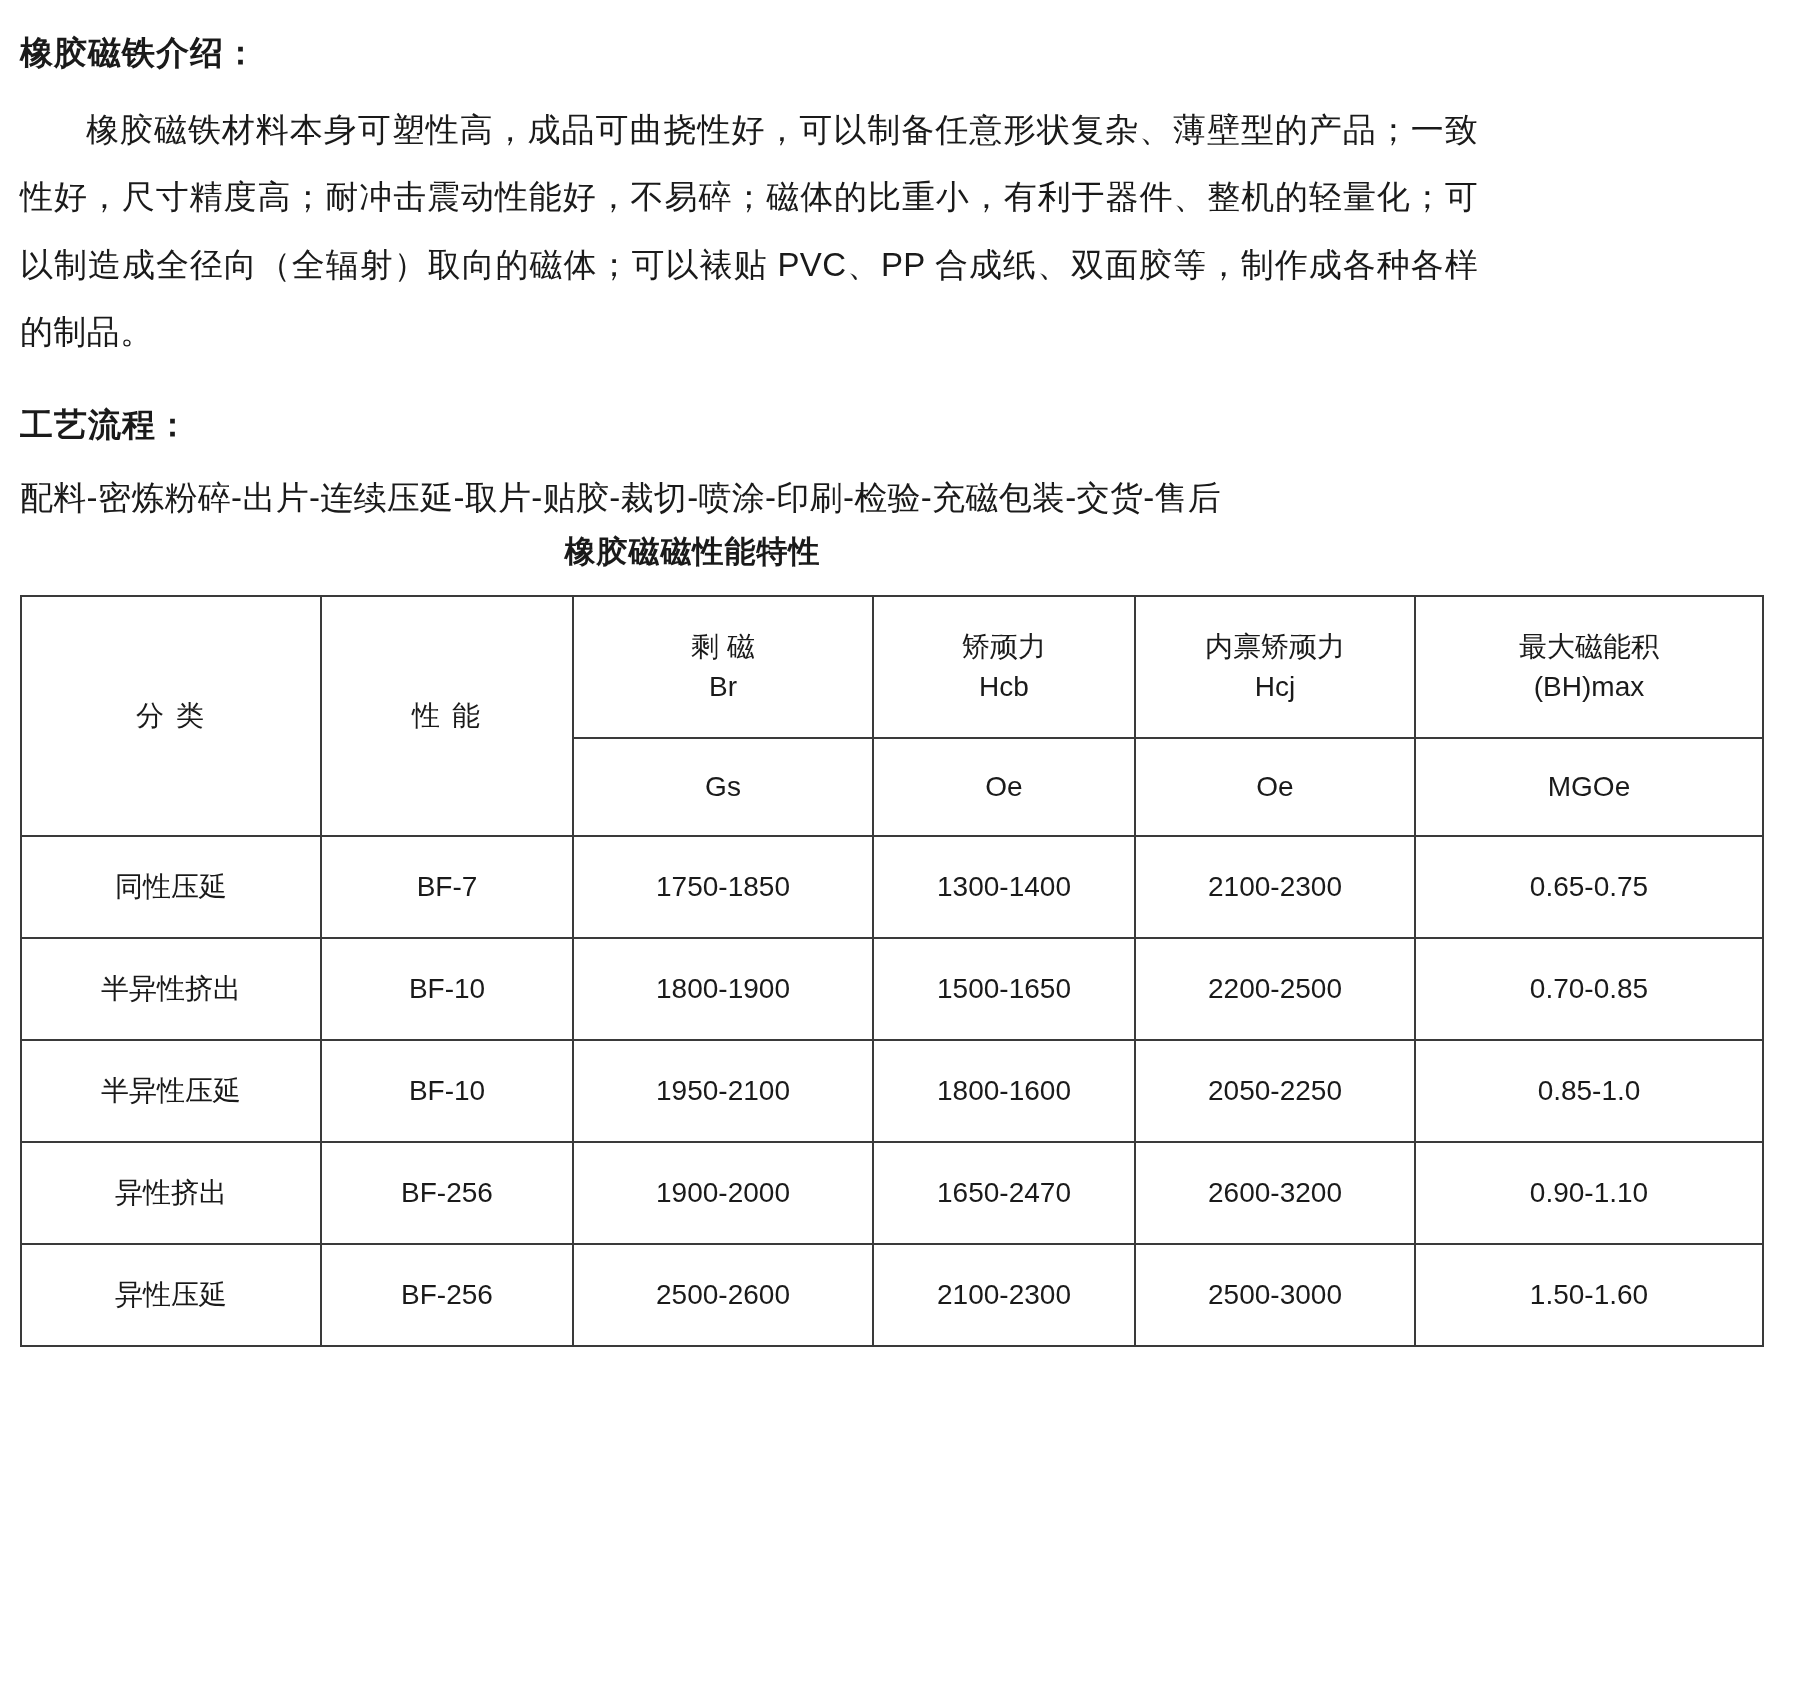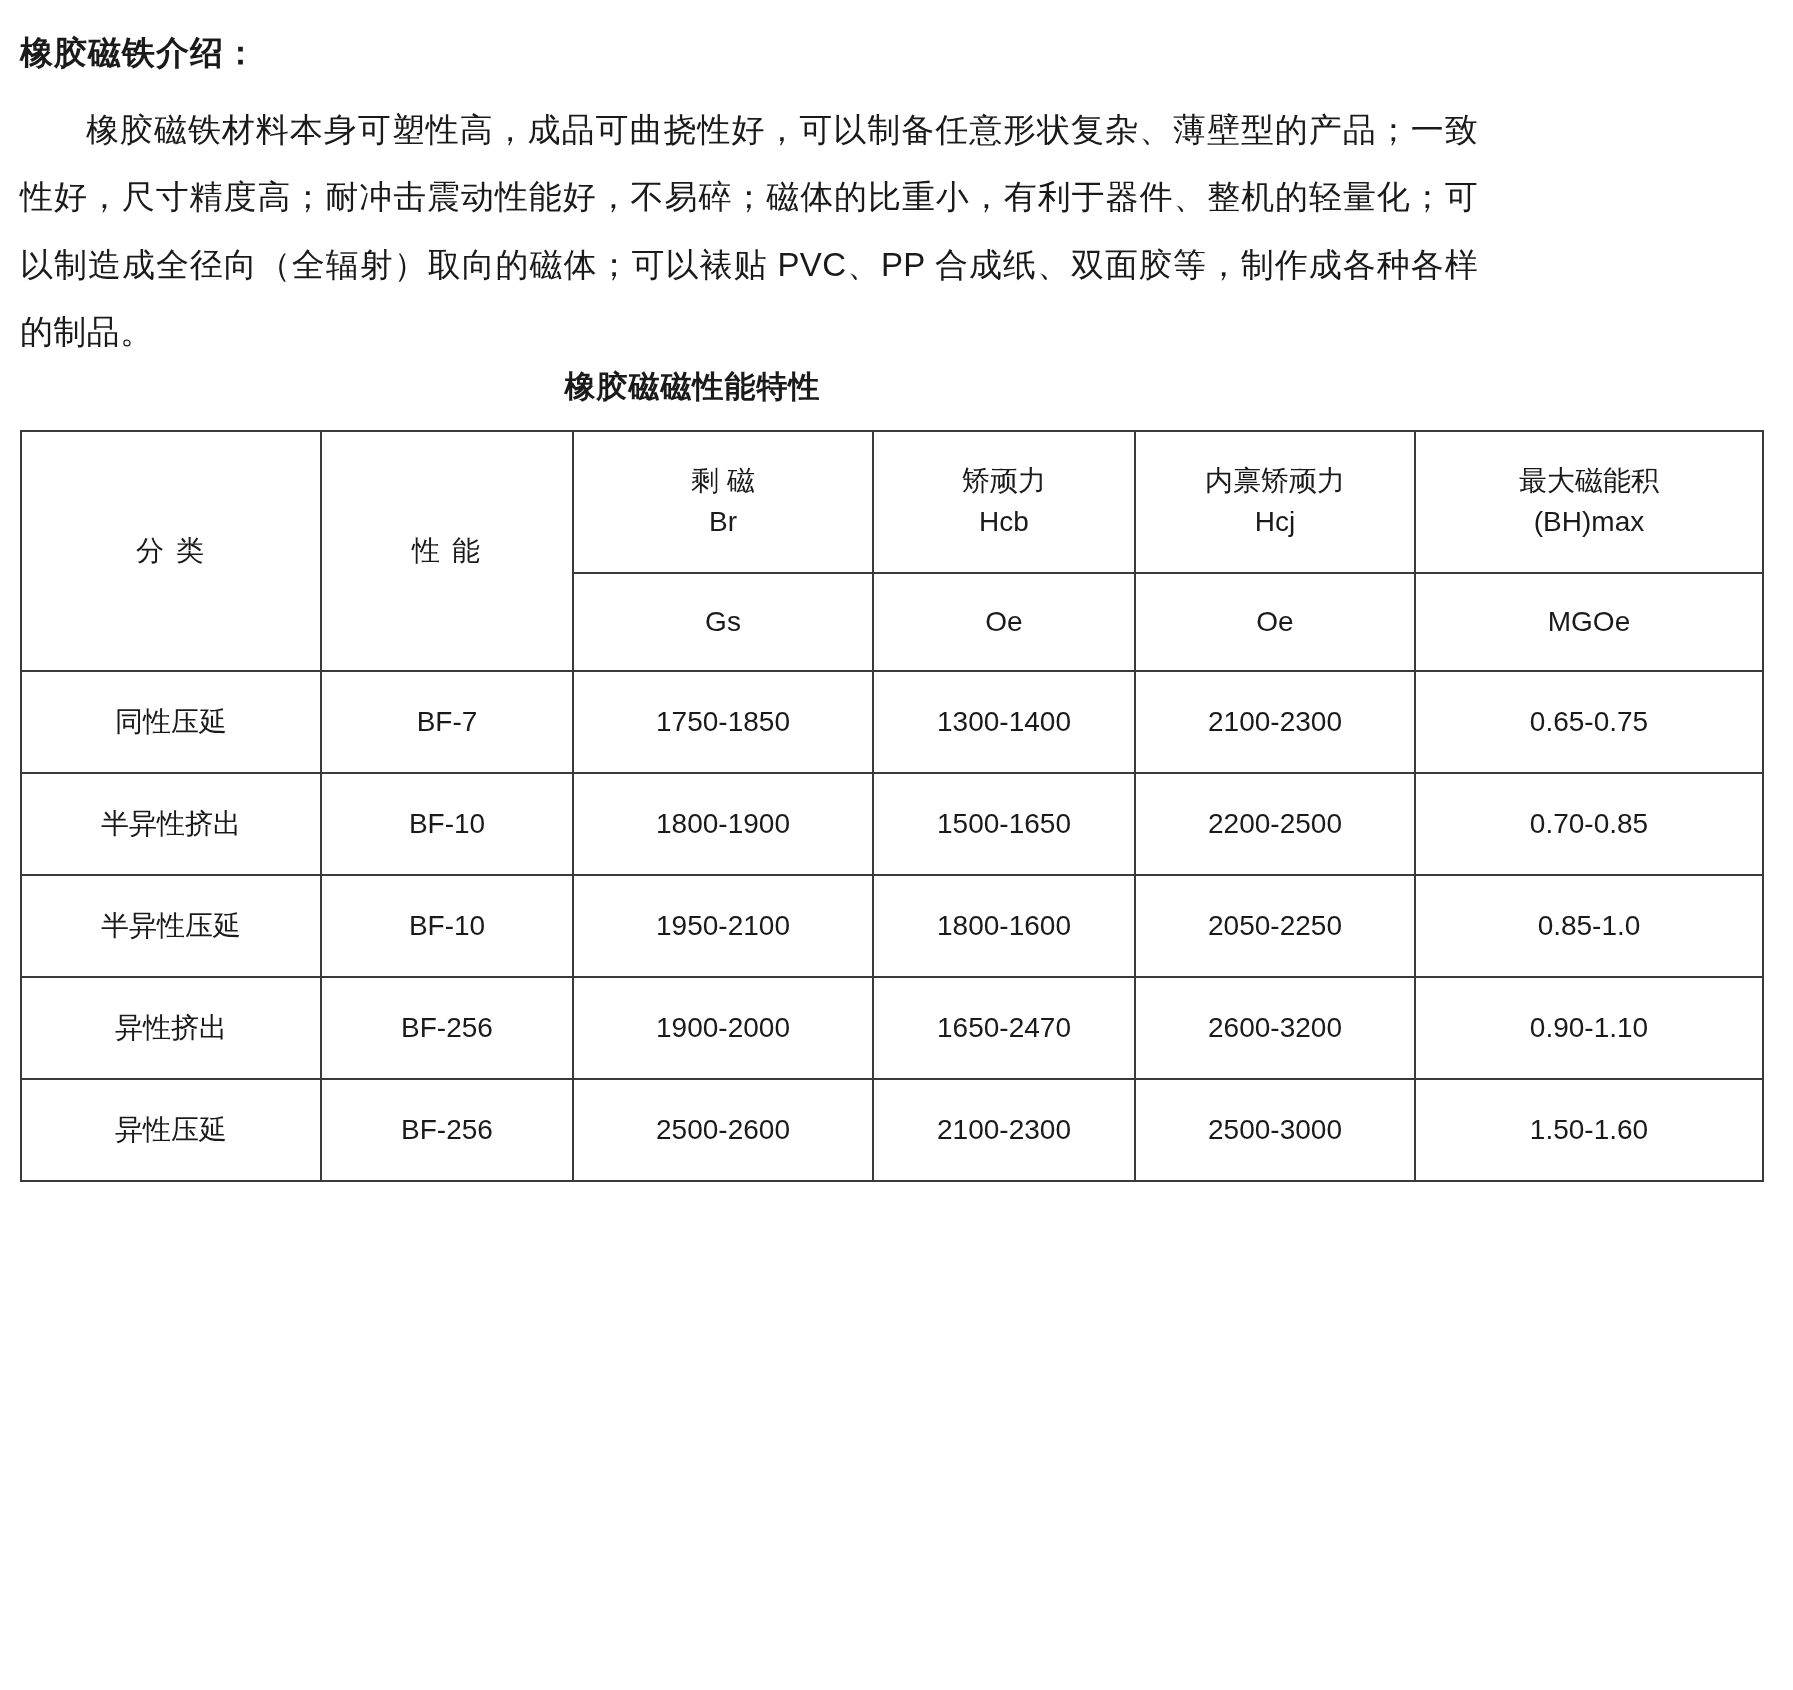--- a/index.html
+++ b/index.html
@@ -103,21 +103,23 @@
 </style>
 </head>
 <body>
 
 <div class="page">
 
   <h1 class="section-heading">橡胶磁铁介绍：</h1>
 
   <p class="body-paragraph indent">橡胶磁铁材料本身可塑性高，成品可曲挠性好，可以制备任意形状复杂、薄壁型的产品；一致性好，尺寸精度高；耐冲击震动性能好，不易碎；磁体的比重小，有利于器件、整机的轻量化；可以制造成全径向（全辐射）取向的磁体；可以裱贴 PVC、PP 合成纸、双面胶等，制作成各种各样的制品。</p>
 
-
+  <h2 class="section-heading heading-gap-top">工艺流程：</h2>
+
+  <p class="flow-paragraph">配料-密炼粉碎-出片-连续压延-取片-贴胶-裁切-喷涂-印刷-检验-充磁包装-交货-售后</p>
 
   <div class="table-wrap">
     <div class="table-title">橡胶磁磁性能特性</div>
 
     <table class="perf">
       <colgroup>
         <col class="col-a">
           <col class="col-b">
           <col class="col-c">
           <col class="col-d">

